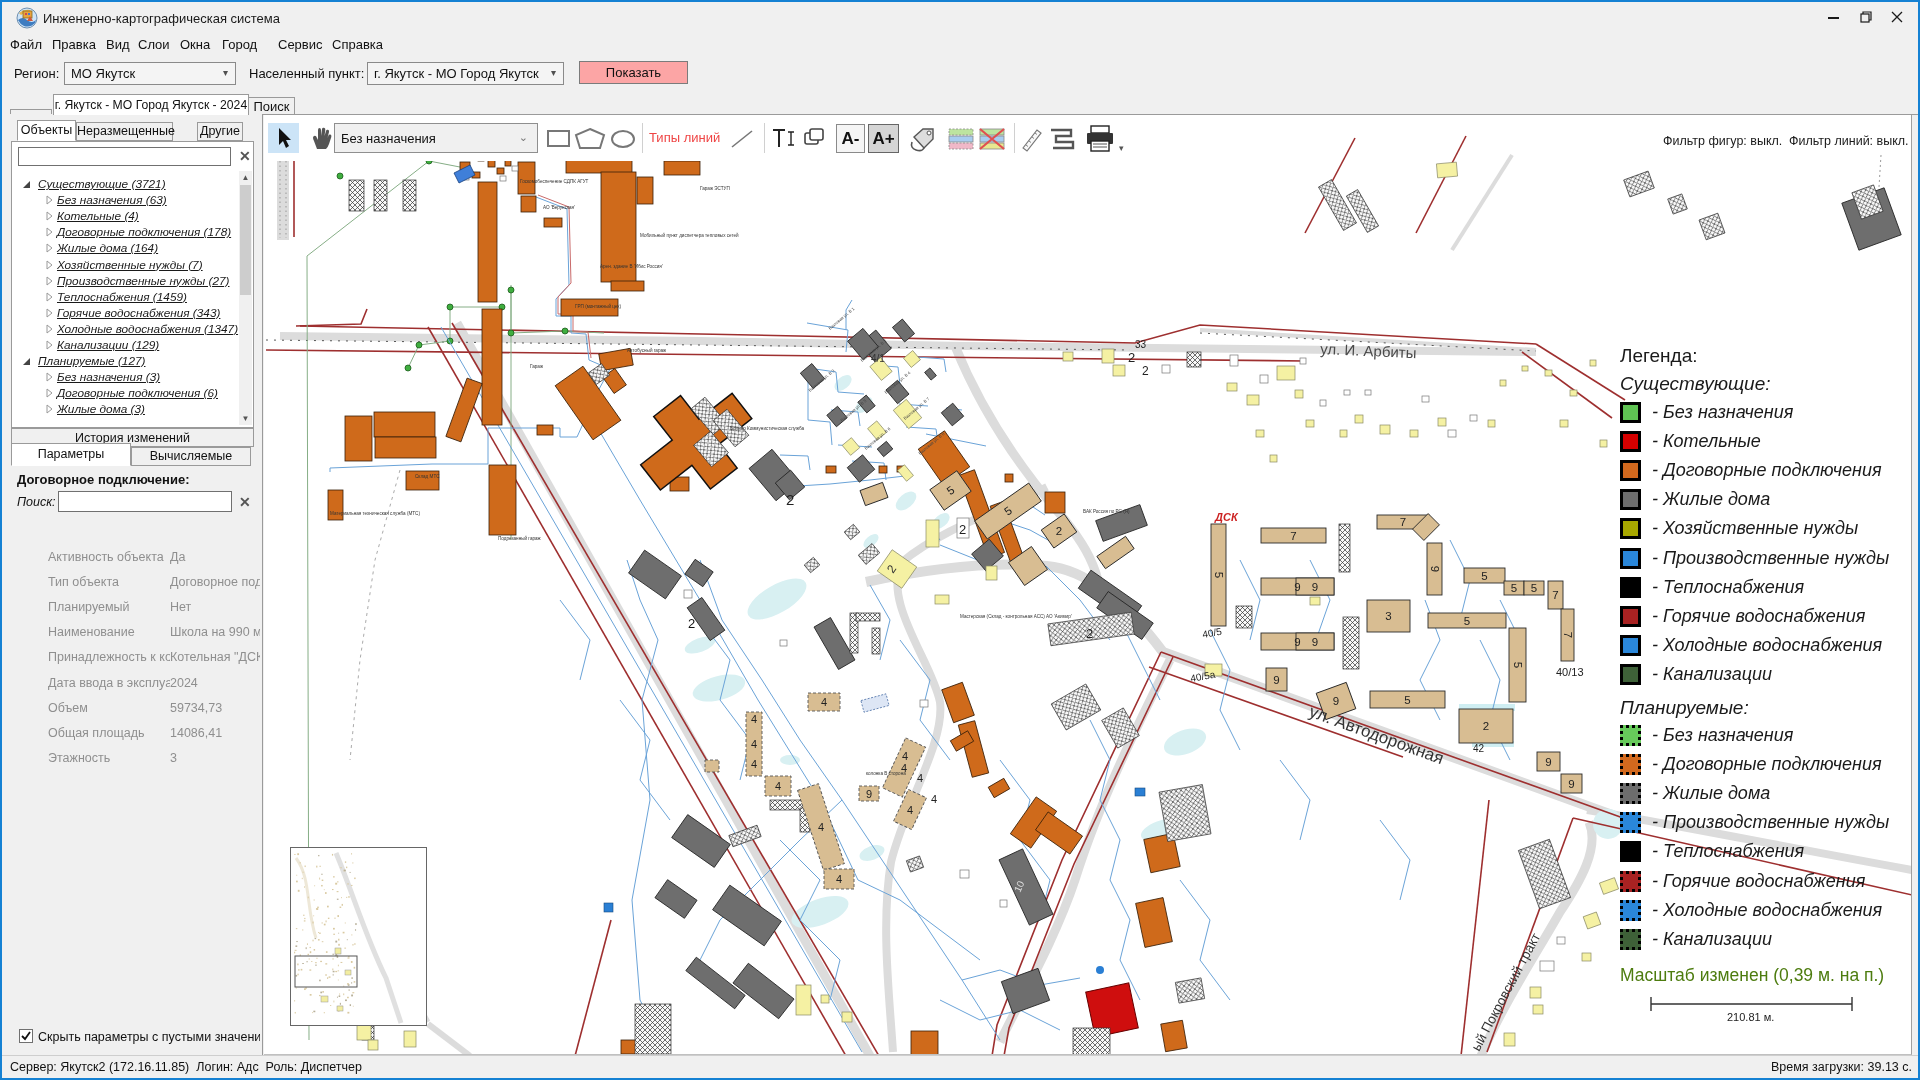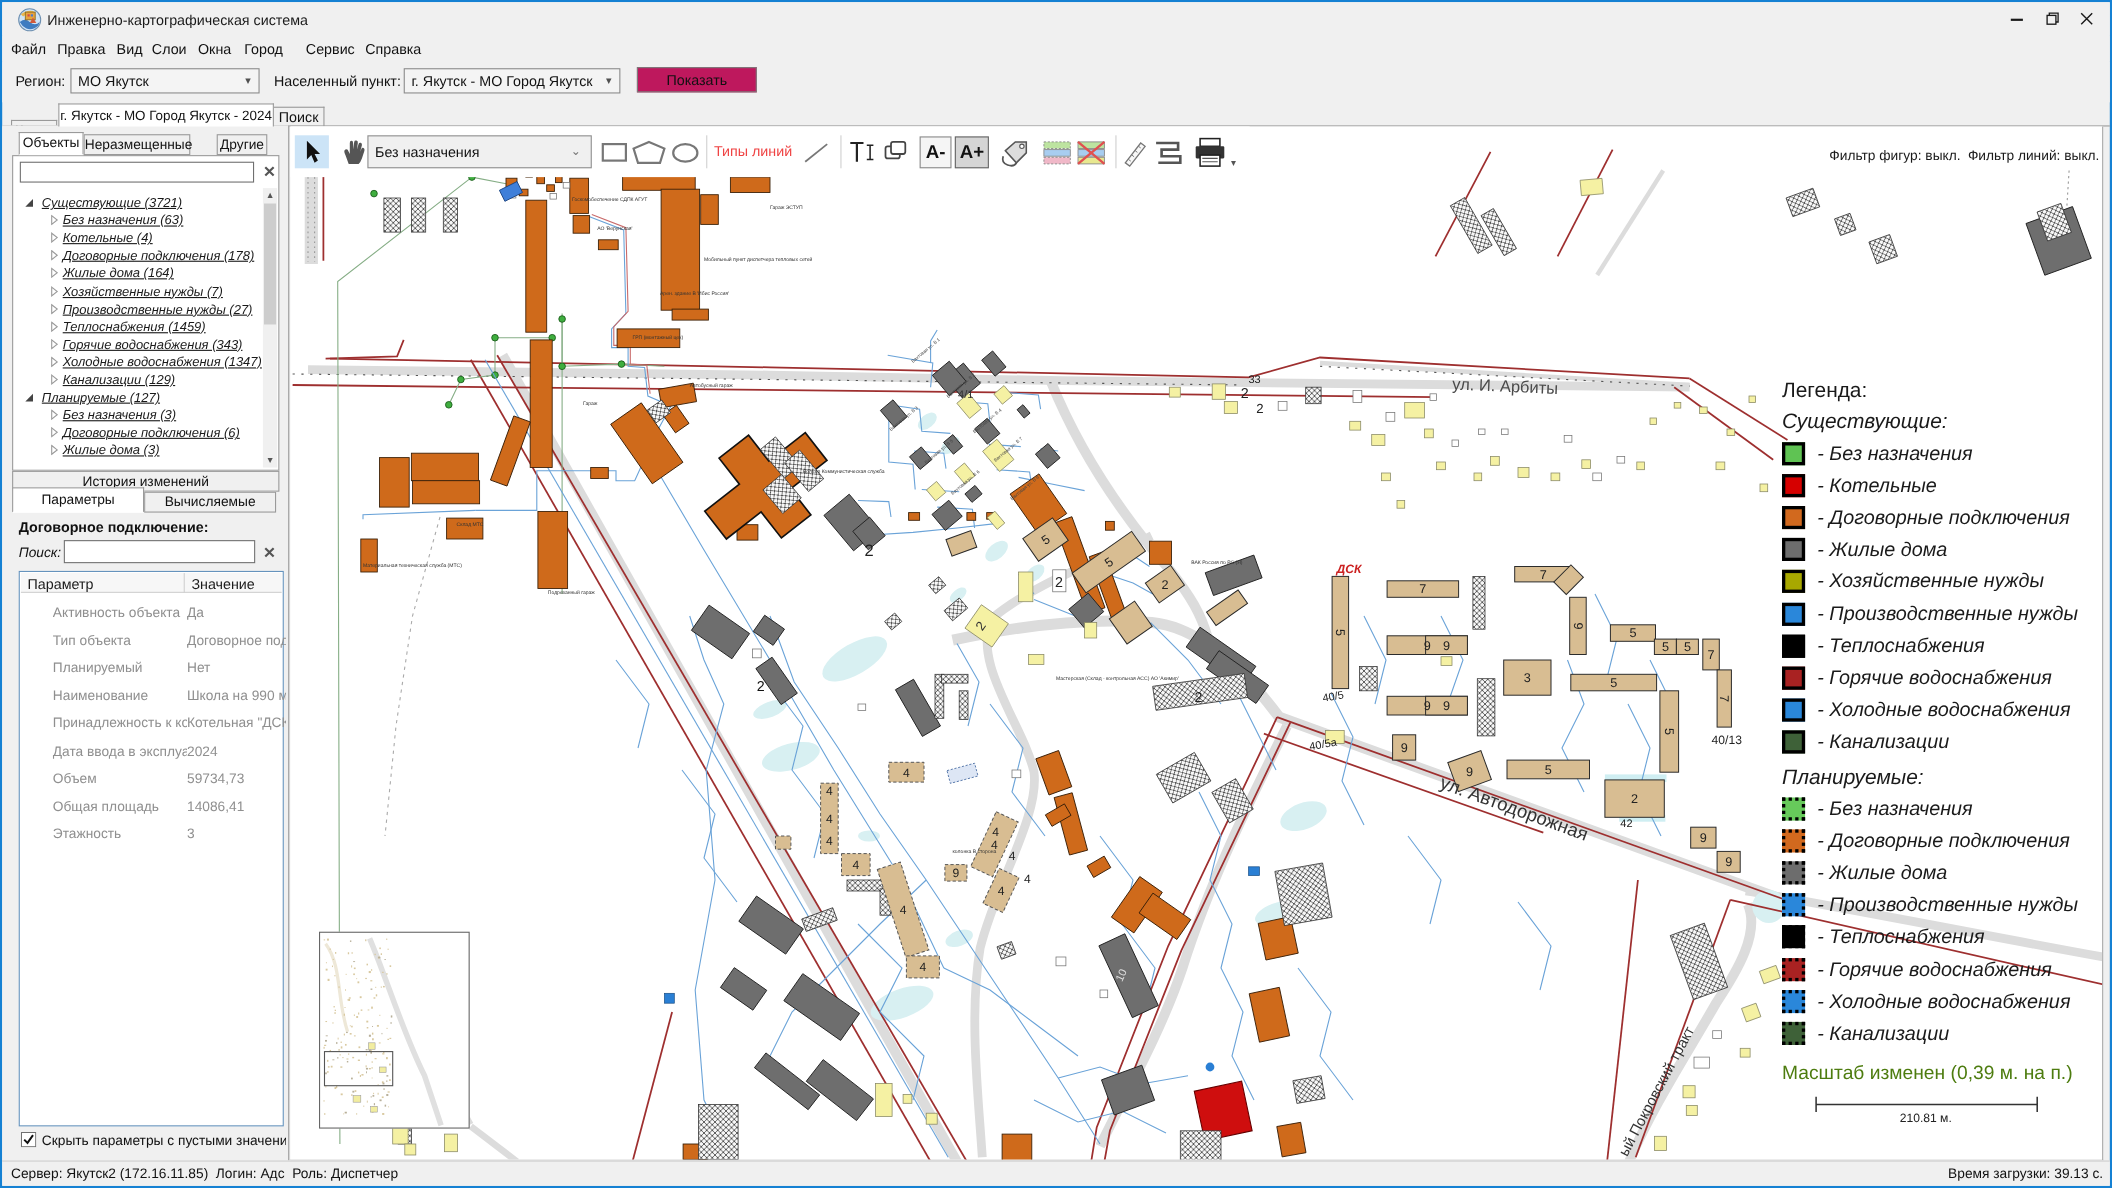--- a/index.html
+++ b/index.html
@@ -7,21 +7,21 @@
 .win { position:absolute; left:0; top:0; width:1920px; height:1080px; border:2px solid #1581d3; background:#f0f0f0; }
 .abs { position:absolute; }
 .titlebar { position:absolute; left:2px; top:2px; right:2px; height:30px; background:#f0f0f0; }
 .title-text { position:absolute; left:41px; top:9px; font-size:13px; color:#1a1a1a; }
 .menubar { position:absolute; left:2px; top:32px; right:2px; height:24px; background:#f0f0f0; font-size:13px; color:#111; }
 .menubar span { position:absolute; top:5px; }
 .toolrow { position:absolute; left:2px; top:56px; right:2px; height:37px; background:#f0f0f0; font-size:13px; color:#111; }
 .combo { position:absolute; background:#f4f4f4; border:1px solid #8a8a8a; font-size:13px; color:#111; }
 .combo .ct { position:absolute; left:6px; top:3px; }
 .combo .caret { position:absolute; right:7px; top:4px; color:#505050; font-size:10px; }
-.btn { position:absolute; background:#be185d; border:1px solid #7b7b7b; text-align:center; font-size:13px; color:#111; }
+.btn { position:absolute; background:#fca5a5; border:1px solid #7b7b7b; text-align:center; font-size:13px; color:#111; }
 .tabrow { position:absolute; left:2px; top:93px; right:2px; height:21px; }
 .tab { position:absolute; background:#f0f0f0; border:1px solid #9a9a9a; border-bottom:none; font-size:13px; color:#111; text-align:center; white-space:nowrap; overflow:hidden; }
 .tab.active { background:#fff; z-index:3; }
 .contentline { position:absolute; left:2px; top:114px; right:2px; height:1px; background:#9a9a9a; }
 .leftpanel { position:absolute; left:2px; top:114px; width:261px; bottom:25px; background:#f0f0f0; border-right:1px solid #9a9a9a; }
 .ltab { position:absolute; background:#f0f0f0; border:1px solid #9a9a9a; font-size:12.5px; color:#111; text-align:center; }
 .ltab.active { background:#fff; border-bottom:1px solid #fff; z-index:4; }
 .treebox { position:absolute; left:9px; top:27px; width:243px; height:287px; background:#fff; border:1px solid #9a9a9a; }
 .searchbox { position:absolute; background:#fff; border:1px solid #707070; }
 .xmark { position:absolute; color:#555; font-size:14px; font-weight:bold; }
@@ -179,26 +179,20 @@
       <div class="ar" style="bottom:0">▼</div>
     </div>
   </div>
   <div class="histbar">История изменений</div>
   <div class="ptab active" style="left:9px;top:329px;width:120px;height:23px;line-height:21px">Параметры</div>
   <div class="ptab" style="left:129px;top:333px;width:120px;height:19px;line-height:17px">Вычисляемые</div>
   <div class="abs" style="left:15px;top:358px;font-size:13px;font-weight:bold;color:#111">Договорное подключение:</div>
   <div class="abs" style="left:15px;top:381px;font-size:12.5px;font-style:italic;color:#111">Поиск:</div>
   <div class="searchbox" style="left:56px;top:377px;width:174px;height:21px"></div>
   <div class="xmark" style="left:237px;top:380px">✕</div>
-  <div class="ptable">
-    <div class="abs" style="left:1px;top:1px;width:237px;height:18px;background:#f7f7f7;border-bottom:1px solid #d0d0d0"></div>
-    <div class="abs" style="left:149px;top:1px;width:1px;height:18px;background:#d0d0d0"></div>
-    <div class="phead" style="left:7px;top:3px">Параметр</div>
-    <div class="phead" style="left:156px;top:3px">Значение</div>
-  </div>
   <div id="prows">
       <div class="prow" style="left:46px;top:436px;width:122px;overflow:hidden">Активность объекта</div>
       <div class="prow" style="left:168px;top:436px;width:90px;overflow:hidden">Да</div>
       <div class="prow" style="left:46px;top:461.1px;width:122px;overflow:hidden">Тип объекта</div>
       <div class="prow" style="left:168px;top:461.1px;width:90px;overflow:hidden">Договорное под</div>
       <div class="prow" style="left:46px;top:486.20000000000005px;width:122px;overflow:hidden">Планируемый</div>
       <div class="prow" style="left:168px;top:486.20000000000005px;width:90px;overflow:hidden">Нет</div>
       <div class="prow" style="left:46px;top:511.30000000000007px;width:122px;overflow:hidden">Наименование</div>
       <div class="prow" style="left:168px;top:511.30000000000007px;width:90px;overflow:hidden">Школа на 990 м</div>
       <div class="prow" style="left:46px;top:536.4000000000001px;width:122px;overflow:hidden">Принадлежность к ко</div>

